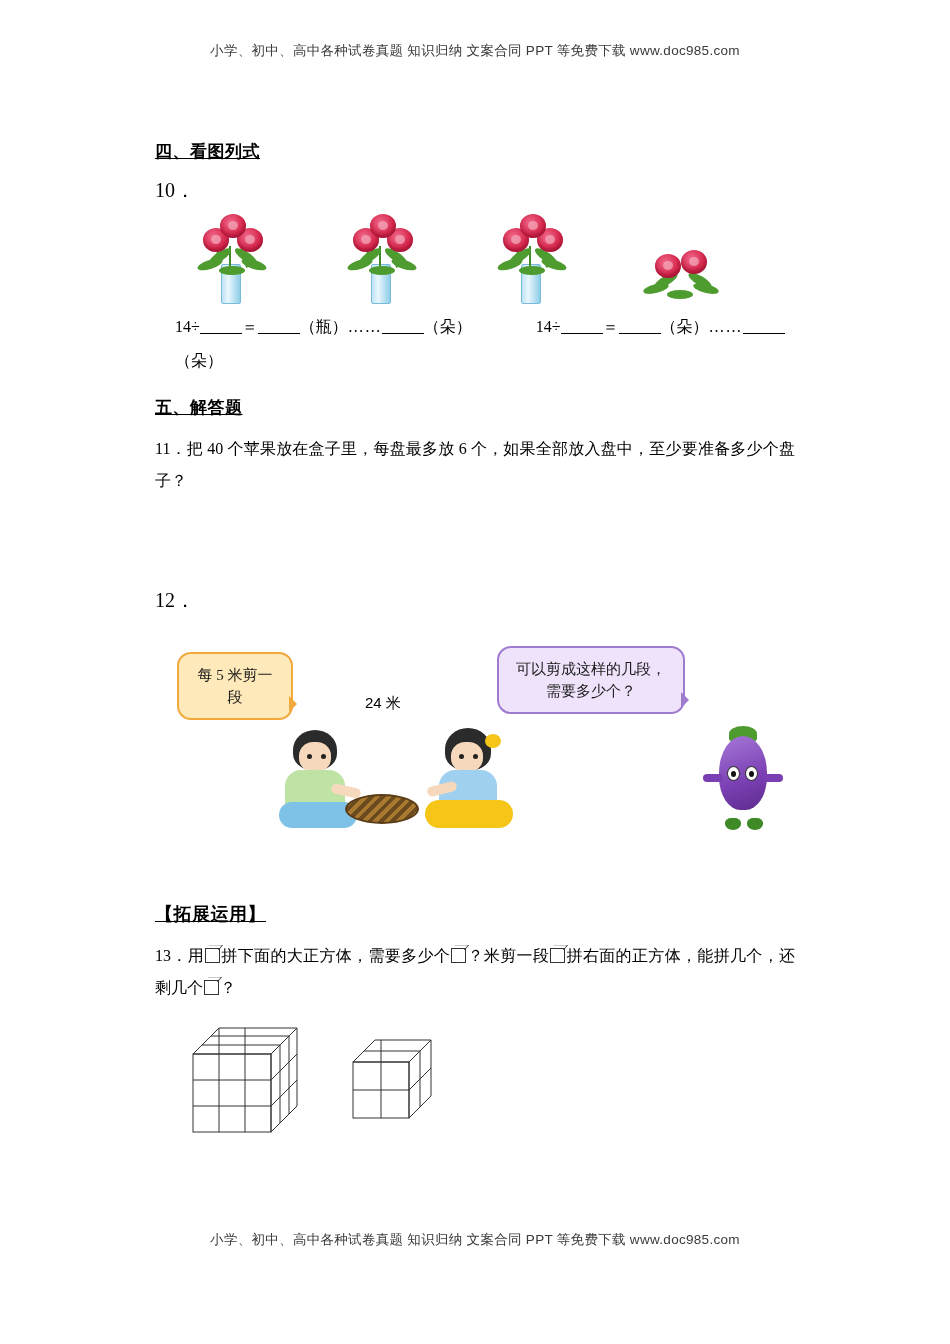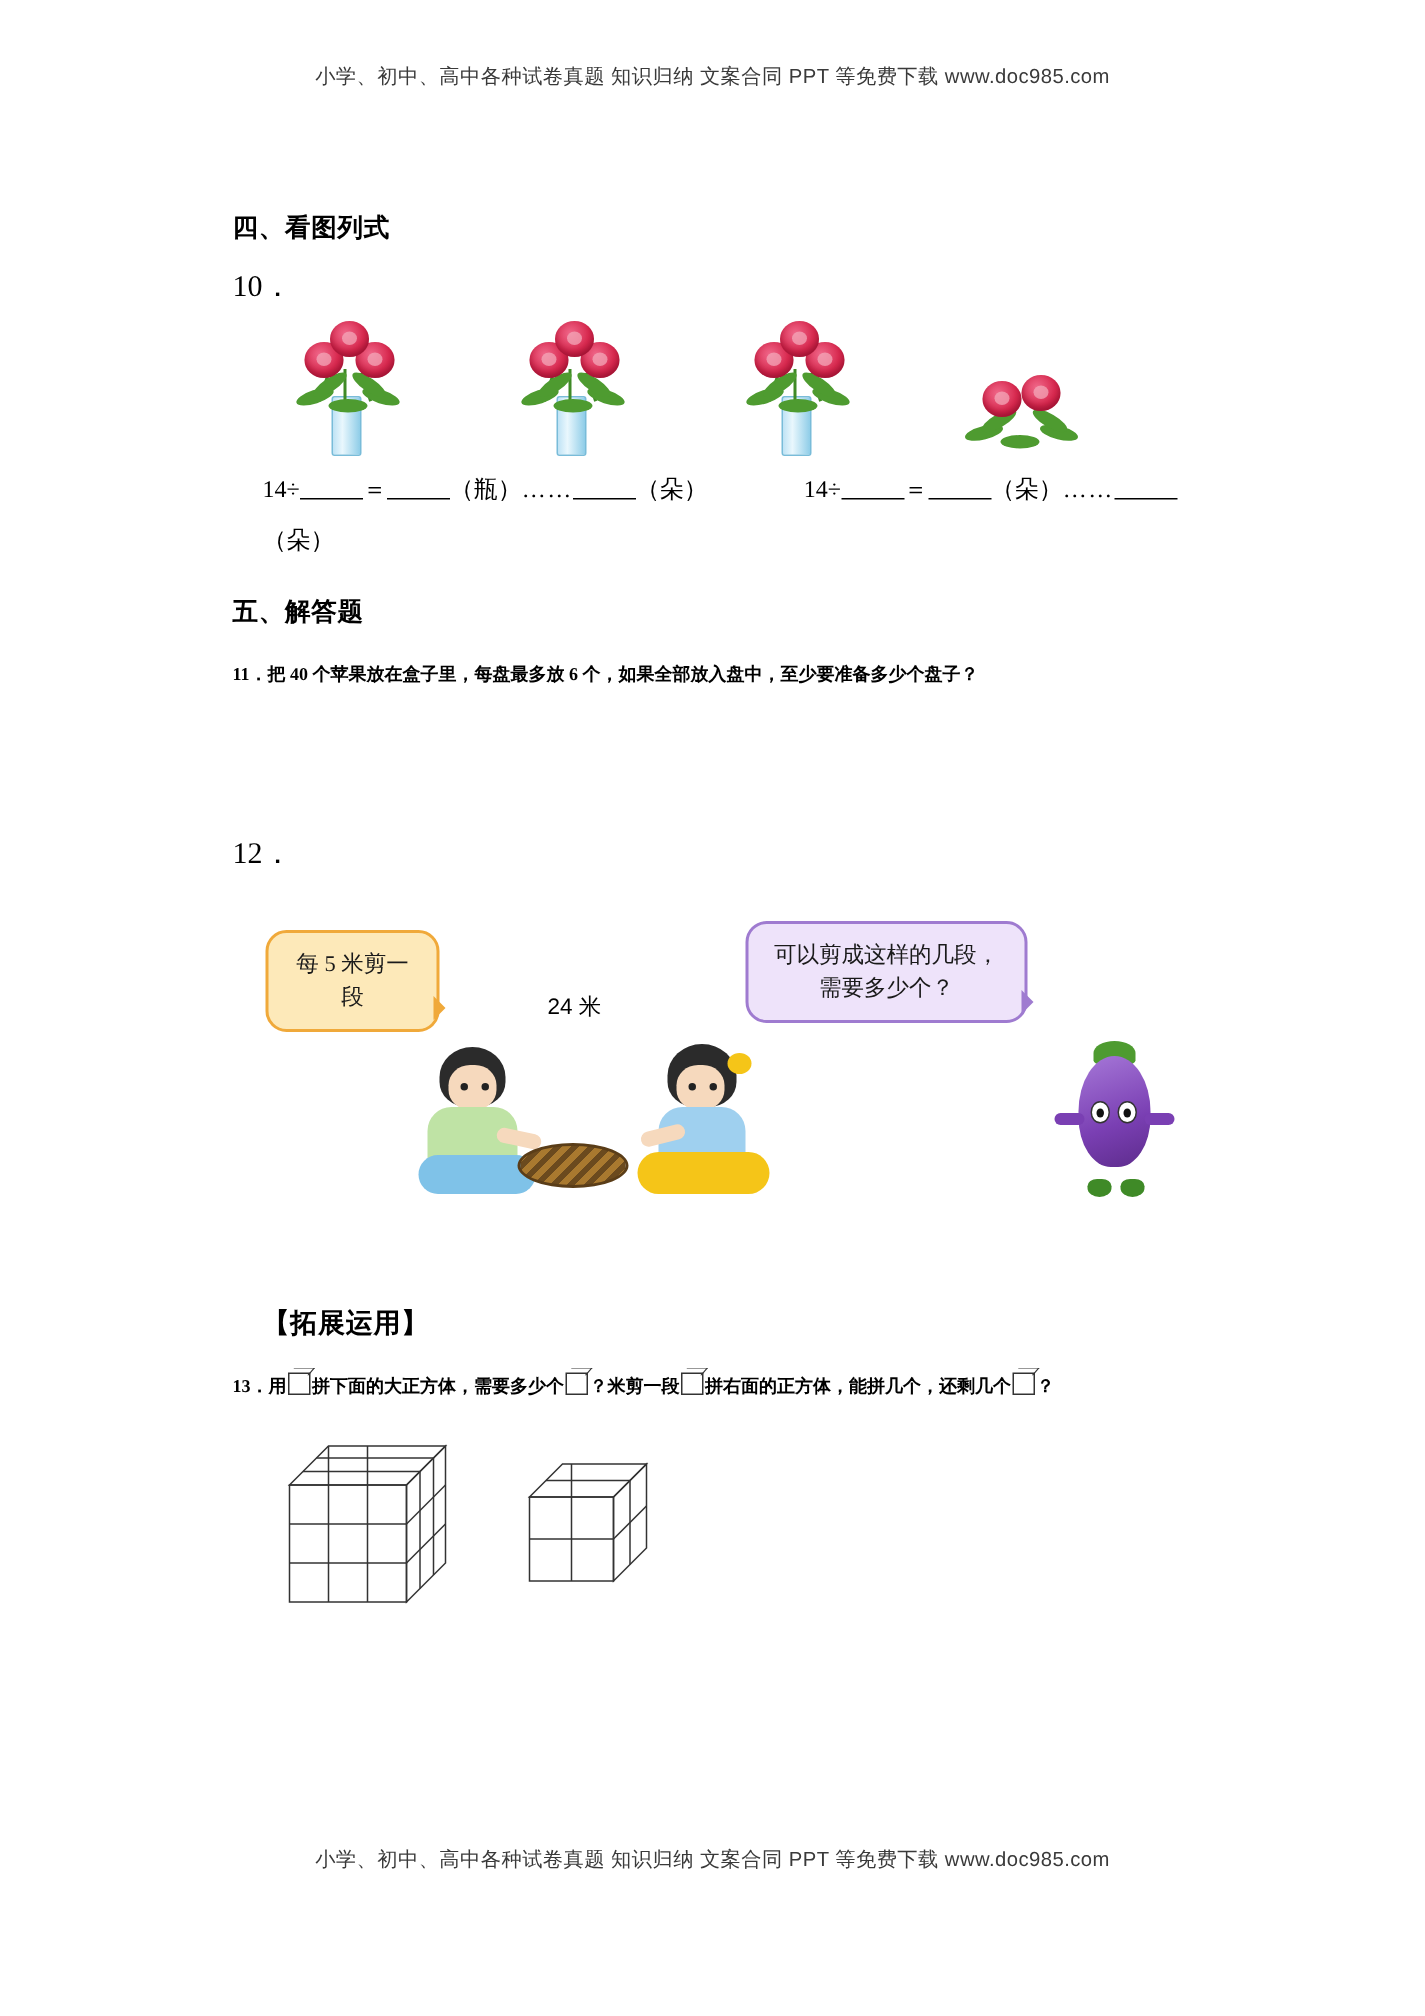--- a/index.html
+++ b/index.html
@@ -40,31 +40,31 @@
     left: 155px;
     top: 140px;
     width: 640px;
   }
   .section-head {
     font-family: "Liberation Serif", serif;
     font-weight: bold;
     font-size: 17px;
     margin: 0 0 14px 0;
     letter-spacing: 0.5px;
+    text-decoration: underline;
   }
   .q-num {
     font-size: 20px;
     margin: 0 0 6px 0;
   }
   .q-text {
-    font-size: 12px;
+    font-size: 16px;
     line-height: 32px;
     margin: 0;
     text-align: justify;
-    font-weight: bold;
   }
 
   
   .flower-row {
     display: flex;
     gap: 0px;
     margin: 10px 0 4px 20px;
     align-items: flex-end;
   }
   .flower-cell {
@@ -414,21 +414,21 @@
         <div class="egg-arm" style="left:-8px;"></div>
         <div class="egg-arm" style="right:-6px;"></div>
         <div class="egg-leg" style="left:14px;"></div>
         <div class="egg-leg" style="left:36px;"></div>
       </div>
 
     </div>
 
     <div style="height:60px;"></div>
 
-    <h3 class="section-head" style="font-size:18px;margin-left:20px;">【拓展运用】</h3>
+    <h3 class="section-head" style="font-size:18px;">【拓展运用】</h3>
 
     <p class="q-text"><span>13．</span><span>用</span><span class="small-square"></span><span>拼下面的大正方体，需要多少个</span><span class="small-square"></span><span>？米剪一段</span><span class="small-square"></span><span>拼右面的正方体，能拼几个，还剩几个</span><span class="small-square"></span><span>？</span></p>
 
     <div class="cubes">
 
       <svg width="130" height="120" viewBox="0 0 130 120" style="position:absolute; left:10px; top:0;">
         <g fill="none" stroke="#333" stroke-width="1">
 
           <rect x="8" y="34" width="78" height="78"></rect>
           <line x1="34" y1="34" x2="34" y2="112"></line>

